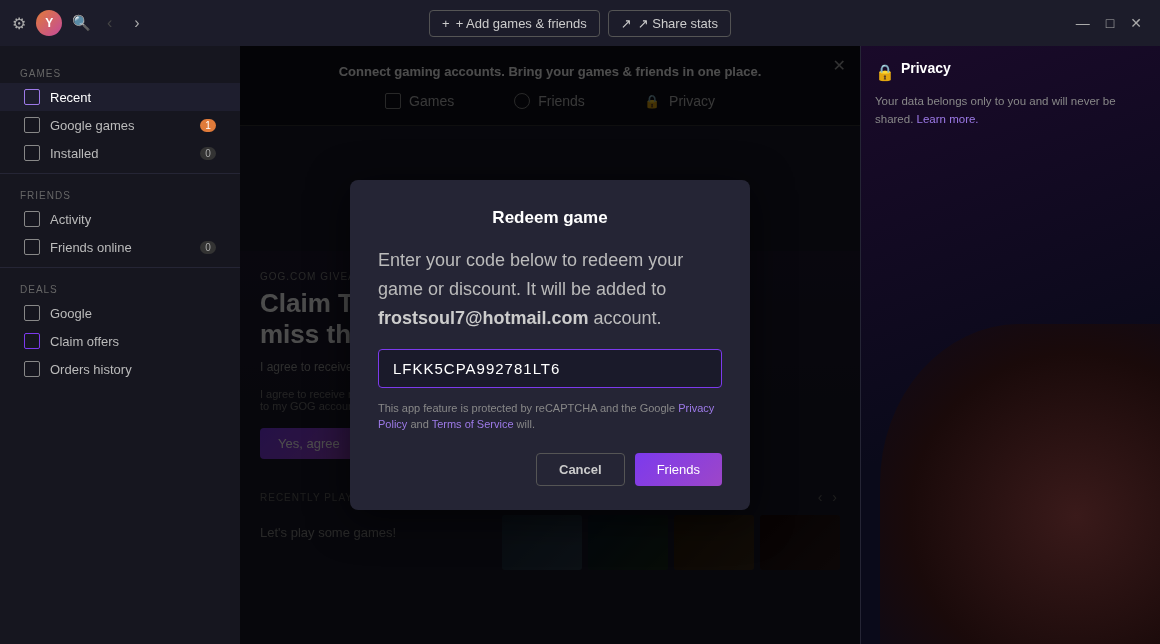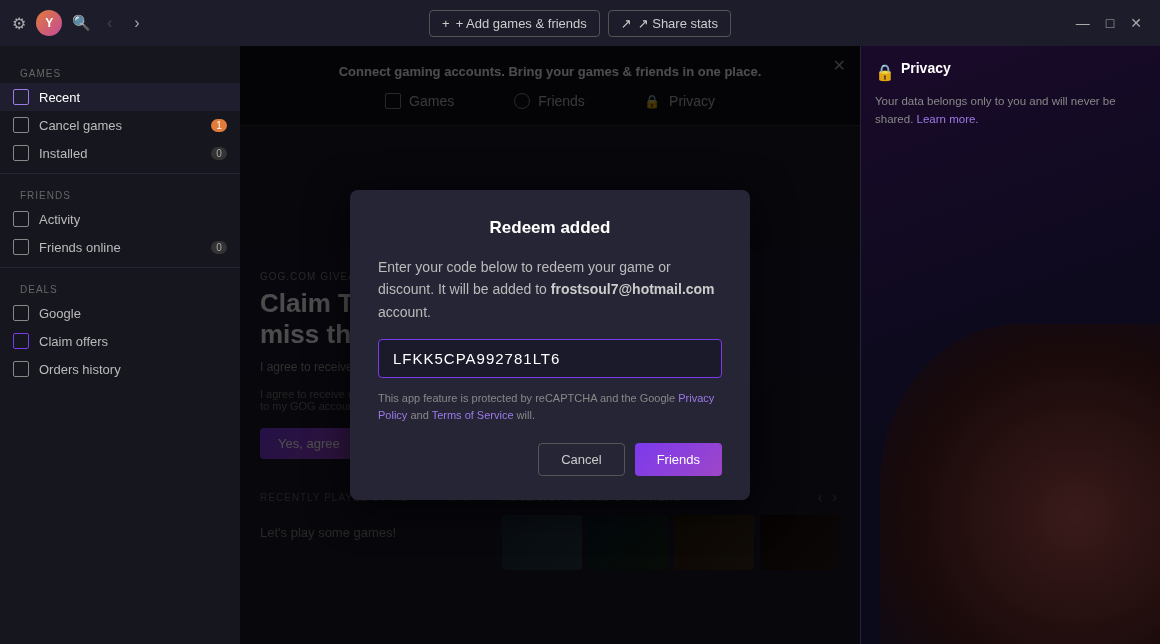--- a/index.html
+++ b/index.html
@@ -83,21 +83,21 @@
     }
     .sidebar-section-label {
       font-size: 10px;
       color: #666;
       letter-spacing: 1px;
       text-transform: uppercase;
       padding: 10px 20px 4px;
     }
     .sidebar-item {
       display: flex; align-items: center;
-      padding: 6px 13px;
+      padding: 6px 24px;
       cursor: pointer;
       color: #bbb;
       font-size: 13px;
       gap: 10px;
       border-radius: 0;
       position: relative;
     }
     .sidebar-item.active { background: #1e1e2e; color: #fff; }
     .sidebar-item .item-icon {
       width: 16px; height: 16px;
@@ -255,21 +255,21 @@
       box-shadow: 0 8px 40px rgba(0,0,0,0.6);
     }
     .modal-title {
       text-align: center;
       font-size: 17px;
       font-weight: 600;
       color: #fff;
       margin-bottom: 18px;
     }
     .modal-desc {
-      font-size: 14px;
+      font-size: 18px;
       color: #bbb;
       line-height: 1.6;
       margin-bottom: 16px;
     }
     .modal-desc a, .modal-desc strong { color: #ccc; }
     .modal-input {
       width: 100%;
       background: #1a1a2a;
       border: 1.5px solid #7c3aed;
       border-radius: 4px;
@@ -293,20 +293,21 @@
       justify-content: flex-end;
     }
     .btn-cancel {
       background: none;
       border: 1px solid #555;
       color: #ccc;
       border-radius: 4px;
       padding: 8px 22px;
       font-size: 13px;
       cursor: pointer;
+      font-weight: bold;
     }
     .btn-continue {
       background: linear-gradient(135deg, #7c3aed, #9d46c8);
       border: none;
       color: #fff;
       border-radius: 4px;
       padding: 8px 22px;
       font-size: 13px;
       cursor: pointer;
     }
@@ -378,21 +379,21 @@
 <div class="app-body">
 
   <div class="sidebar">
     <div class="sidebar-section-label">GAMES</div>
     <div class="sidebar-item active">
       <div class="item-icon" style="border-color:#9d7ae8;"></div>
       <span>Recent</span>
     </div>
     <div class="sidebar-item">
       <div class="item-icon"></div>
-      <span>Cancel games</span>
+      <span>Google games</span>
       <span class="badge orange">1</span>
     </div>
     <div class="sidebar-item">
       <div class="item-icon"></div>
       <span>Installed</span>
       <span class="badge">0</span>
     </div>
 
     <div class="sidebar-divider"></div>
     <div class="sidebar-section-label">FRIENDS</div>
@@ -488,21 +489,21 @@
             <div class="game-card game-card-wd"></div>
             <div class="game-card game-card-an"></div>
             <div class="game-card game-card-yk"></div>
           </div>
         </div>
       </div>
     </div>
 
     <div class="modal-overlay">
       <div class="modal">
-        <div class="modal-title">Redeem added</div>
+        <div class="modal-title">Redeem game</div>
         <div class="modal-desc">
           <span>Enter your code below to redeem your game or discount. It will be added to </span><strong>frostsoul7@hotmail.com</strong><span> account.</span>
         </div>
         <input class="modal-input" type="text" value="LFKK5CPA992781LT6" style="">
         <div class="modal-captcha">
           <span>This app feature is protected by reCAPTCHA and the Google </span><a href="#">Privacy Policy</a><span> and </span><a href="#">Terms of Service</a><span> will.</span>
         </div>
         <div class="modal-actions">
           <button class="btn-cancel">Cancel</button>
           <button class="btn-continue">Friends</button>

